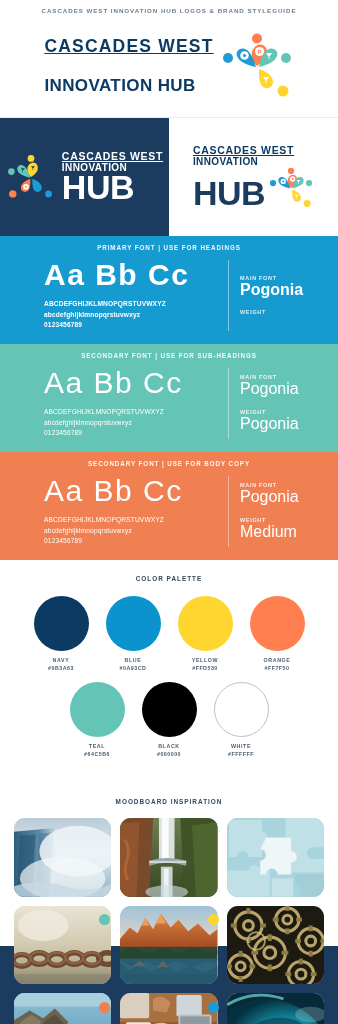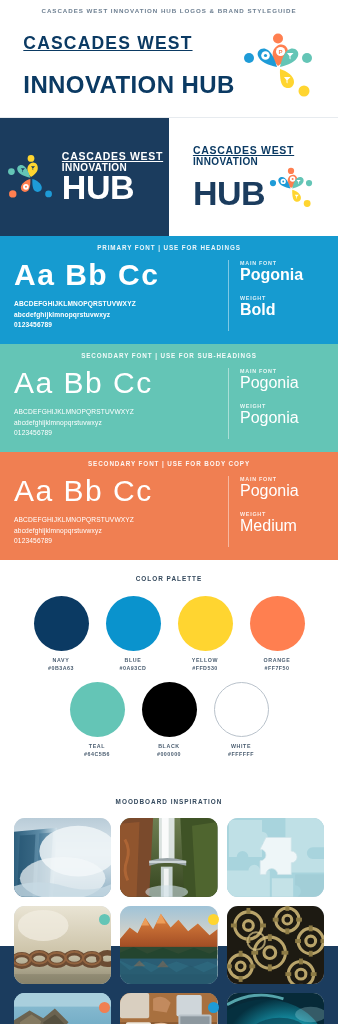--- a/index.html
+++ b/index.html
@@ -43,21 +43,21 @@
     line-height: 1;
     text-decoration: underline;
   }
   .word-bot {
     color: #0B3A63;
     font-weight: 800;
     letter-spacing: 0.4px;
     line-height: 1;
   }
   .hero .word-top { font-size: 17.5px; }
-  .hero .word-bot { font-size: 24px; margin-top: 21px; }
+  .hero .word-bot { font-size: 17px; margin-top: 21px; }
 
   
   .mark { position: relative; flex: none; }
   .mark svg { display: block; }
 
   
   .variants { display: flex; height: 118px; }
   .variant {
     flex: 1 1 50%;
     display: flex;
@@ -88,21 +88,21 @@
     font-weight: 700;
     color: rgba(255,255,255,0.92);
     padding: 8px 0 9px;
     text-transform: uppercase;
   }
   .font-sec-body {
     display: flex;
     padding: 0 14px;
     align-items: stretch;
   }
-  .specimen { flex: 1 1 auto; padding-right: 10px; }
+  .specimen { flex: 1 1 auto; padding-right: 10px; margin-left: 30px; }
   .specimen-aa {
     color: #ffffff;
     font-size: 30px;
     font-weight: 700;
     letter-spacing: 1.5px;
     line-height: 1;
     margin-bottom: 9px;
   }
   .font-sec.secondary .specimen-aa { font-weight: 500; }
   .font-sec.body .specimen-aa { font-weight: 400; }
@@ -116,21 +116,21 @@
   }
   .font-sec.secondary .glyph-line { font-weight: 500; }
   .font-sec.body .glyph-line { font-weight: 400; }
 
   .meta {
     flex: 0 0 96px;
     border-left: 1px solid rgba(255,255,255,0.45);
     padding-left: 11px;
     display: flex;
     flex-direction: column;
-    justify-content: flex-start;
+    justify-content: center;
     gap: 11px;
   }
   .meta-label {
     font-size: 5.4px;
     letter-spacing: 0.75px;
     color: rgba(255,255,255,0.85);
     font-weight: 700;
     text-transform: uppercase;
     margin-bottom: 1px;
   }
@@ -345,21 +345,20 @@
         <div class="glyph-line">abcdefghijklmnopqrstuvwxyz</div>
         <div class="glyph-line">0123456789</div>
       </div>
       <div class="meta">
         <div>
           <div class="meta-label">MAIN FONT</div>
           <div class="meta-value">Pogonia</div>
         </div>
         <div>
           <div class="meta-label">WEIGHT</div>
-          <div class="meta-value">Bold</div>
         </div>
       </div>
     </div>
   </div>
 
   <div class="font-sec secondary">
     <div class="font-sec-title">SECONDARY FONT | USE FOR SUB-HEADINGS</div>
     <div class="font-sec-body">
       <div class="specimen">
         <div class="specimen-aa">Aa Bb Cc</div>

